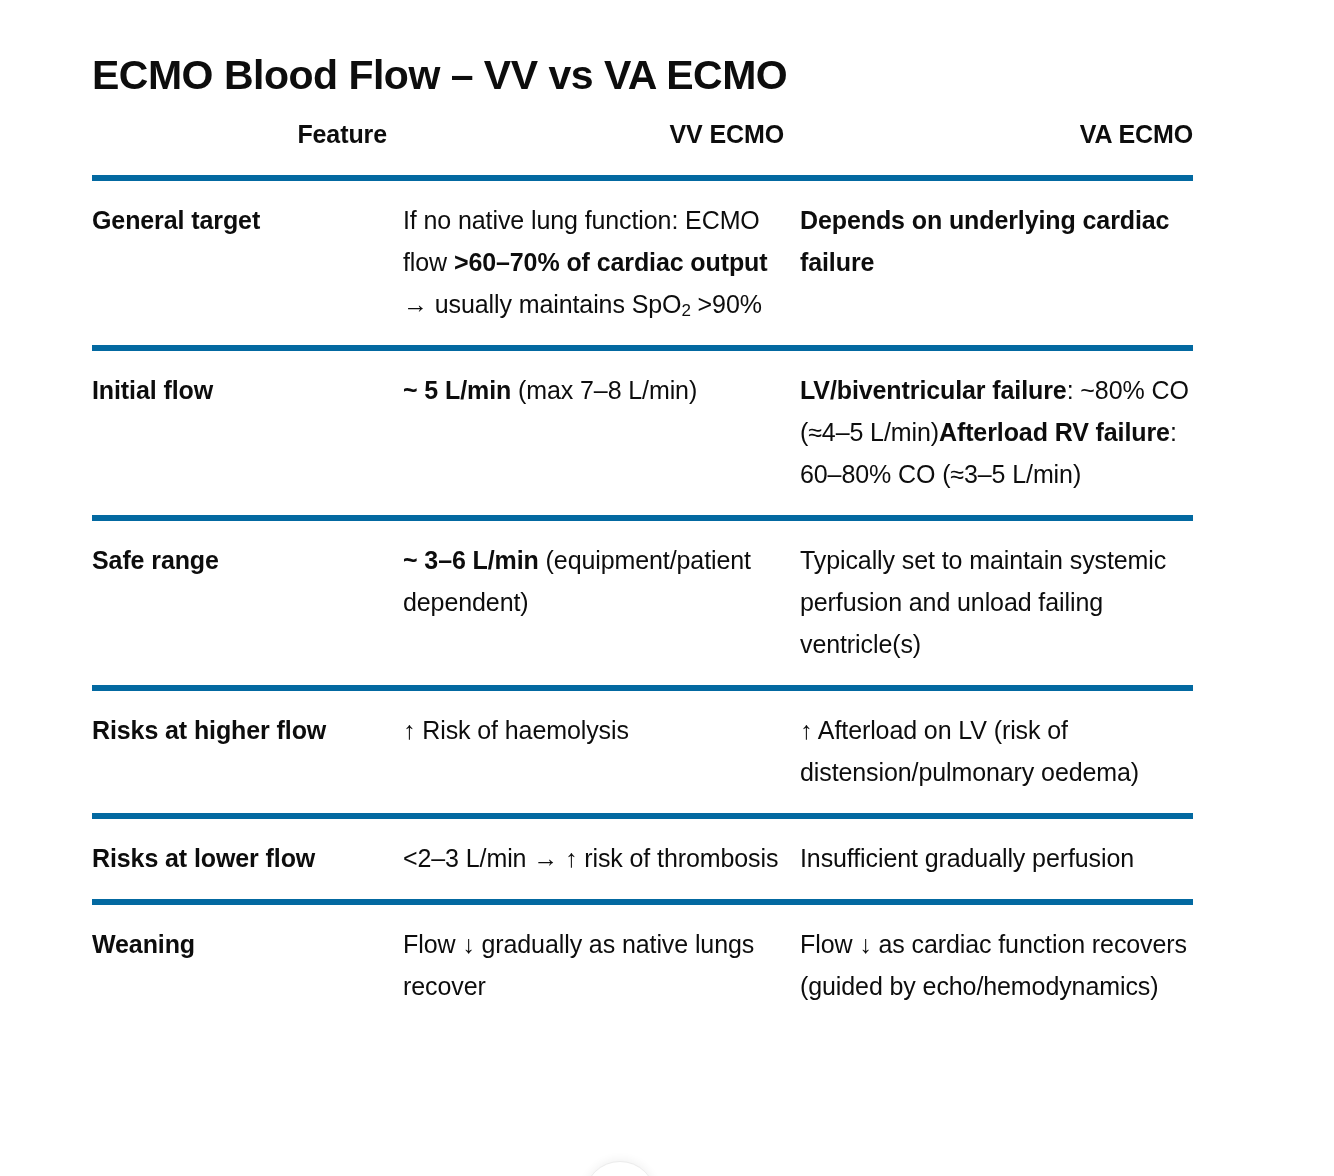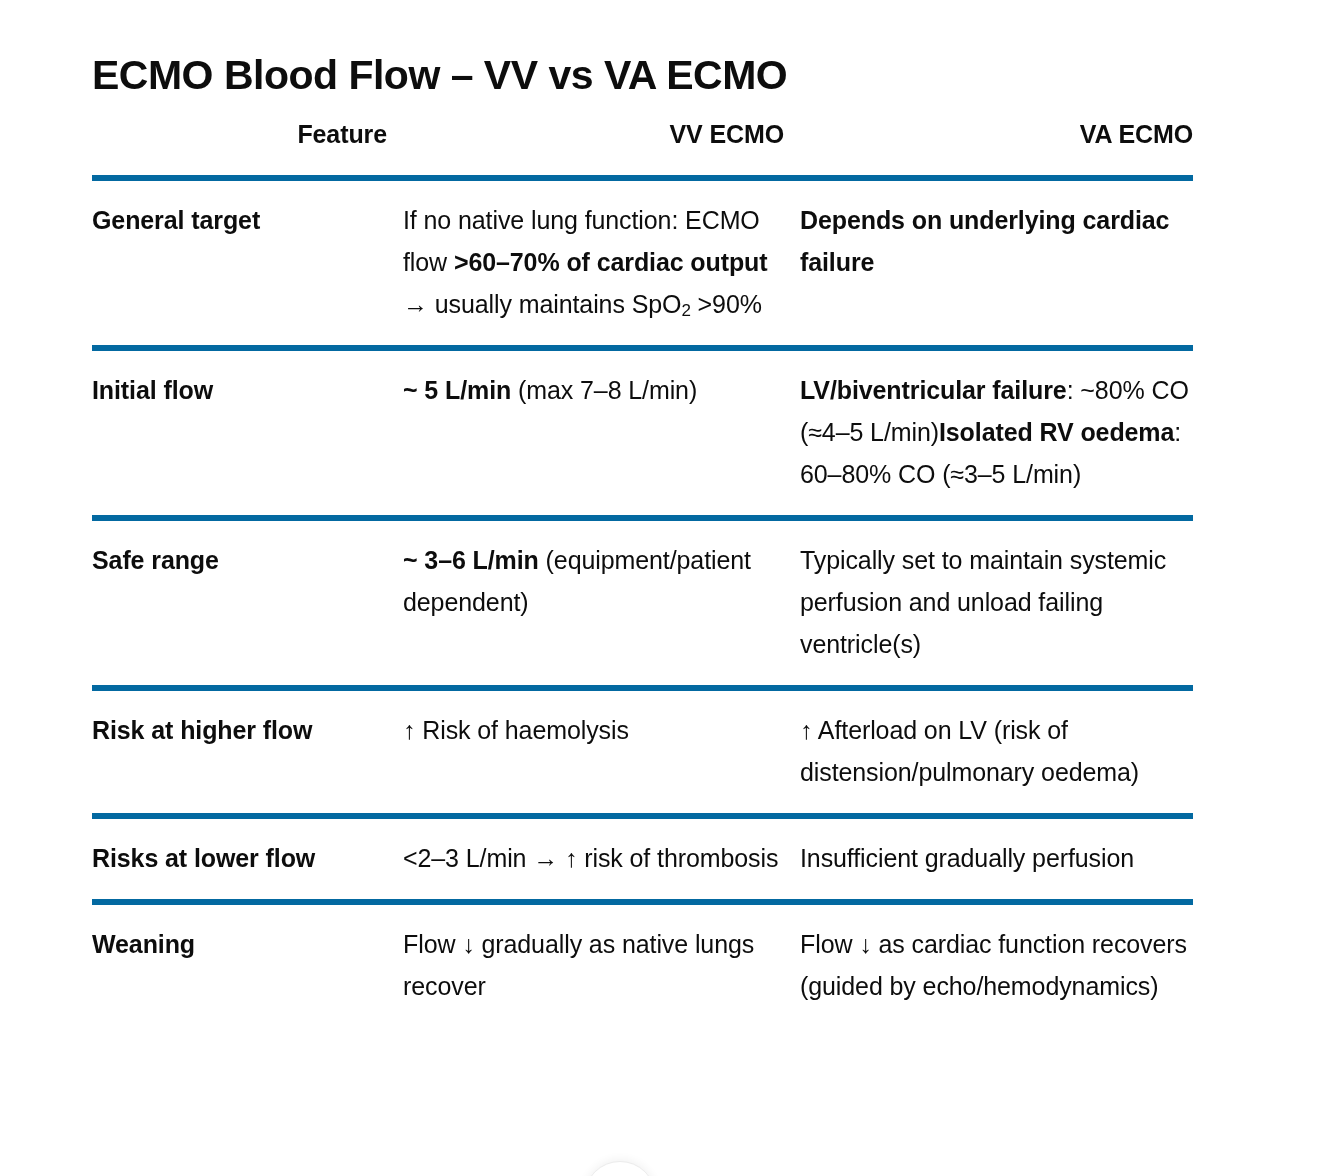--- a/index.html
+++ b/index.html
@@ -132,29 +132,29 @@
       </thead>
       <tbody id="tbody">
           <tr>
             <th>General target</th>
             <td class="cell-vv">If no native lung function: ECMO flow <b>&gt;60–70% of cardiac output</b> → usually maintains SpO<sub>2</sub> &gt;90%</td>
             <td class="cell-va"><b>Depends on underlying cardiac failure</b></td>
           </tr>
           <tr>
             <th>Initial flow</th>
             <td class="cell-vv"><b>~ 5 L/min</b> (max 7–8 L/min)</td>
-            <td class="cell-va"><b>LV/biventricular failure</b>: ~80% CO (≈4–5 L/min)<b>Isolated RV oedema</b>: 60–80% CO (≈3–5 L/min)</td>
+            <td class="cell-va"><b>LV/biventricular failure</b>: ~80% CO (≈4–5 L/min)<b>Afterload RV failure</b>: 60–80% CO (≈3–5 L/min)</td>
           </tr>
           <tr>
             <th>Safe range</th>
             <td class="cell-vv"><b>~ 3–6 L/min</b> (equipment/patient dependent)</td>
             <td class="cell-va">Typically set to maintain systemic perfusion and unload failing ventricle(s)</td>
           </tr>
           <tr>
-            <th>Risk at higher flow</th>
+            <th>Risks at higher flow</th>
             <td class="cell-vv">↑ Risk of haemolysis</td>
             <td class="cell-va">↑ Afterload on LV (risk of distension/pulmonary oedema)</td>
           </tr>
           <tr>
             <th>Risks at lower flow</th>
             <td class="cell-vv">&lt;2–3 L/min → ↑ risk of thrombosis</td>
             <td class="cell-va">Insufficient gradually perfusion</td>
           </tr>
           <tr>
             <th>Weaning</th>

